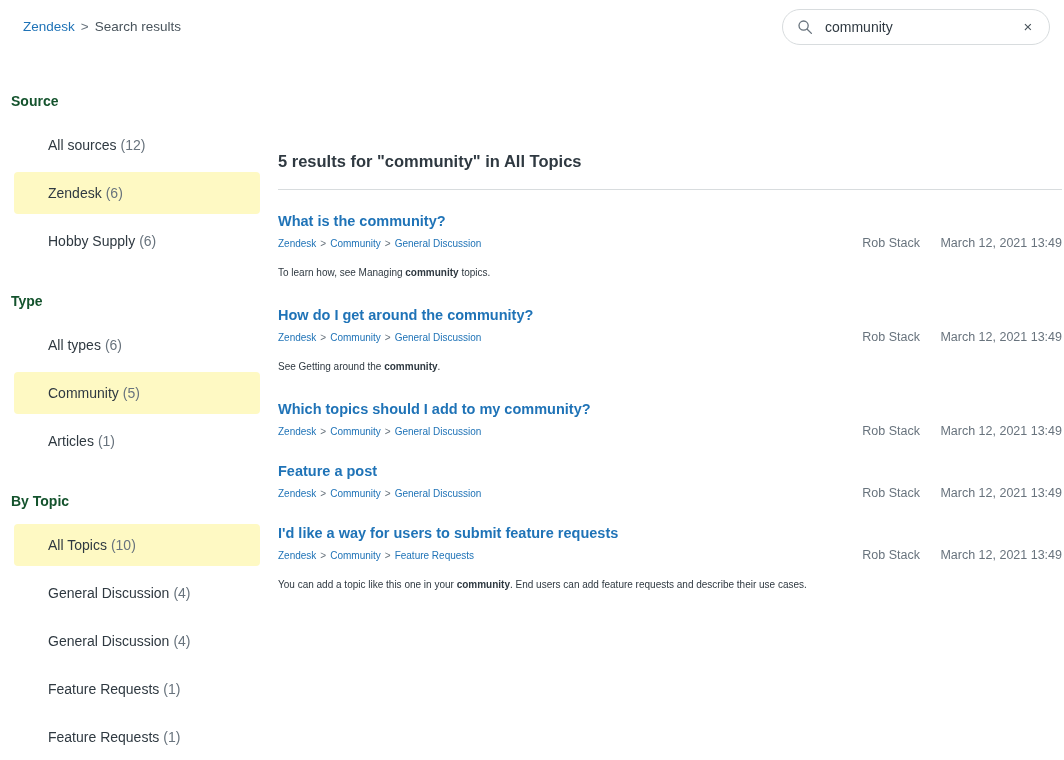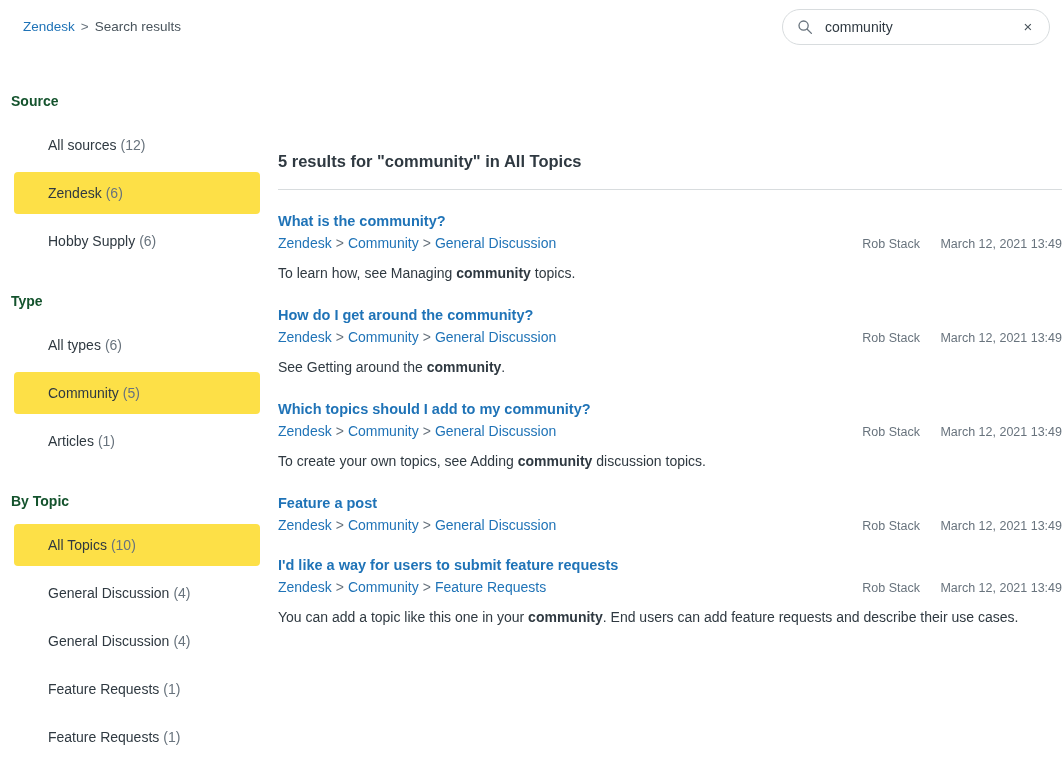--- a/index.html
+++ b/index.html
@@ -118,21 +118,21 @@
     margin: 0 10px 6px 10px;
     padding: 12px 10px 12px 34px;
     border-radius: 4px;
     font-size: 14px;
     line-height: 18px;
     color: #2f3941;
     cursor: pointer;
     white-space: nowrap;
   }
   .facet-item.selected {
-    background: #fde047;
+    background: #fef9c3;
   }
   .facet-count {
     color: #68737d;
     margin-left: 4px;
   }
   .facet-section-gap { height: 20px; }
 
   
   .results {
     flex: 1 1 auto;
@@ -167,21 +167,21 @@
     display: inline-block;
     line-height: 19px;
   }
   .result-meta-row {
     display: flex;
     align-items: baseline;
     margin-top: 4px;
     width: 784px;
   }
   .result-breadcrumb {
-    font-size: 14px;
+    font-size: 10px;
     line-height: 16px;
     white-space: nowrap;
     flex: 1 1 auto;
   }
   .result-breadcrumb .crumb-link {
     color: #1f73b7;
     text-decoration: none;
     cursor: pointer;
   }
   .result-breadcrumb .crumb-sep {
@@ -199,21 +199,21 @@
   .result-date {
     font-size: 12.5px;
     color: #68737d;
     line-height: 16px;
     flex: 0 0 128px;
     text-align: right;
     white-space: nowrap;
     margin-left: 14px;
   }
   .result-snippet {
-    font-size: 14px;
+    font-size: 10px;
     line-height: 22px;
     color: #2f3941;
     margin-top: 10px;
     max-width: 748px;
   }
   .result-snippet b { font-weight: bold; }
 </style>
 </head>
 <body>
 
@@ -278,21 +278,21 @@
           </div><div class="result-snippet"><span>To learn how, see Managing </span><b>community</b><span> topics.</span></div></article>
         <article class="result"><a class="result-title">How do I get around the community?</a><div class="result-meta-row">
             <div class="result-breadcrumb"><span class="crumb-link">Zendesk</span><span class="crumb-sep">&gt;</span><span class="crumb-link">Community</span><span class="crumb-sep">&gt;</span><span class="crumb-link">General Discussion</span></div>
             <div class="result-author">Rob Stack</div>
             <div class="result-date">March 12, 2021 13:49</div>
           </div><div class="result-snippet"><span>See Getting around the </span><b>community</b><span>.</span></div></article>
         <article class="result"><a class="result-title">Which topics should I add to my community?</a><div class="result-meta-row">
             <div class="result-breadcrumb"><span class="crumb-link">Zendesk</span><span class="crumb-sep">&gt;</span><span class="crumb-link">Community</span><span class="crumb-sep">&gt;</span><span class="crumb-link">General Discussion</span></div>
             <div class="result-author">Rob Stack</div>
             <div class="result-date">March 12, 2021 13:49</div>
-          </div><div class="result-snippet"><span>To create your own topics, see Adding </span><b>community</b><span> discussion topics.</span></div></article>
+          </div></article>
         <article class="result"><a class="result-title">Feature a post</a><div class="result-meta-row">
             <div class="result-breadcrumb"><span class="crumb-link">Zendesk</span><span class="crumb-sep">&gt;</span><span class="crumb-link">Community</span><span class="crumb-sep">&gt;</span><span class="crumb-link">General Discussion</span></div>
             <div class="result-author">Rob Stack</div>
             <div class="result-date">March 12, 2021 13:49</div>
           </div></article>
         <article class="result"><a class="result-title">I'd like a way for users to submit feature requests</a><div class="result-meta-row">
             <div class="result-breadcrumb"><span class="crumb-link">Zendesk</span><span class="crumb-sep">&gt;</span><span class="crumb-link">Community</span><span class="crumb-sep">&gt;</span><span class="crumb-link">Feature Requests</span></div>
             <div class="result-author">Rob Stack</div>
             <div class="result-date">March 12, 2021 13:49</div>
           </div><div class="result-snippet"><span>You can add a topic like this one in your </span><b>community</b><span>. End users can add feature requests and describe their use cases.</span></div></article>

